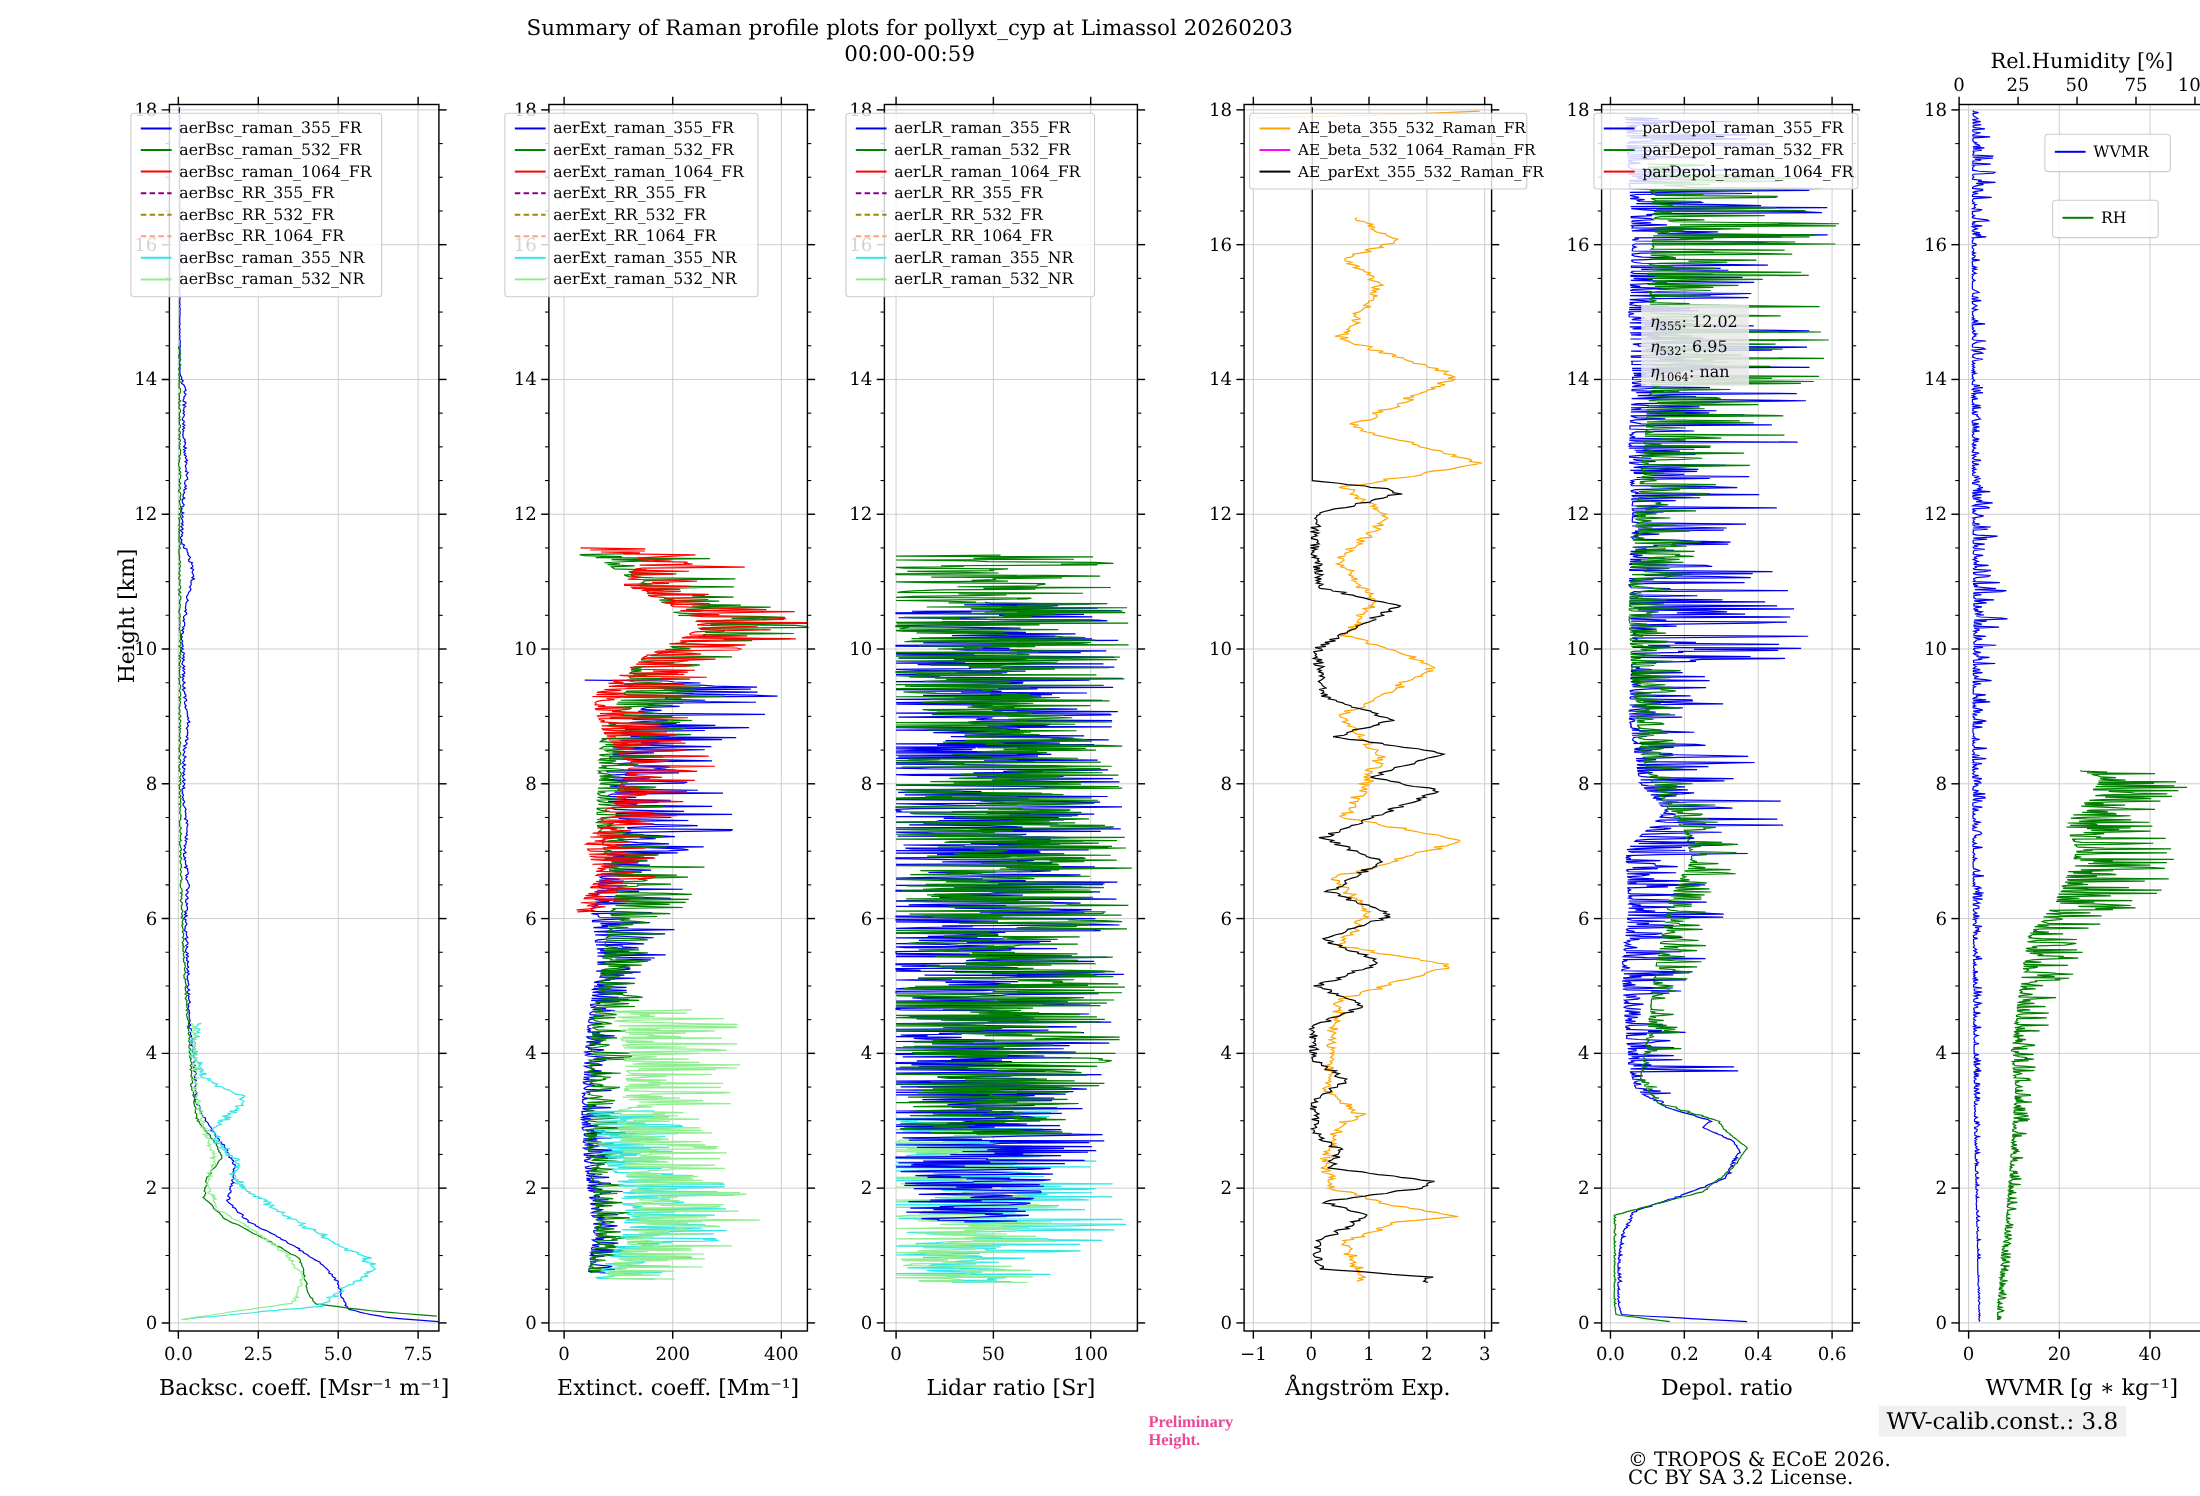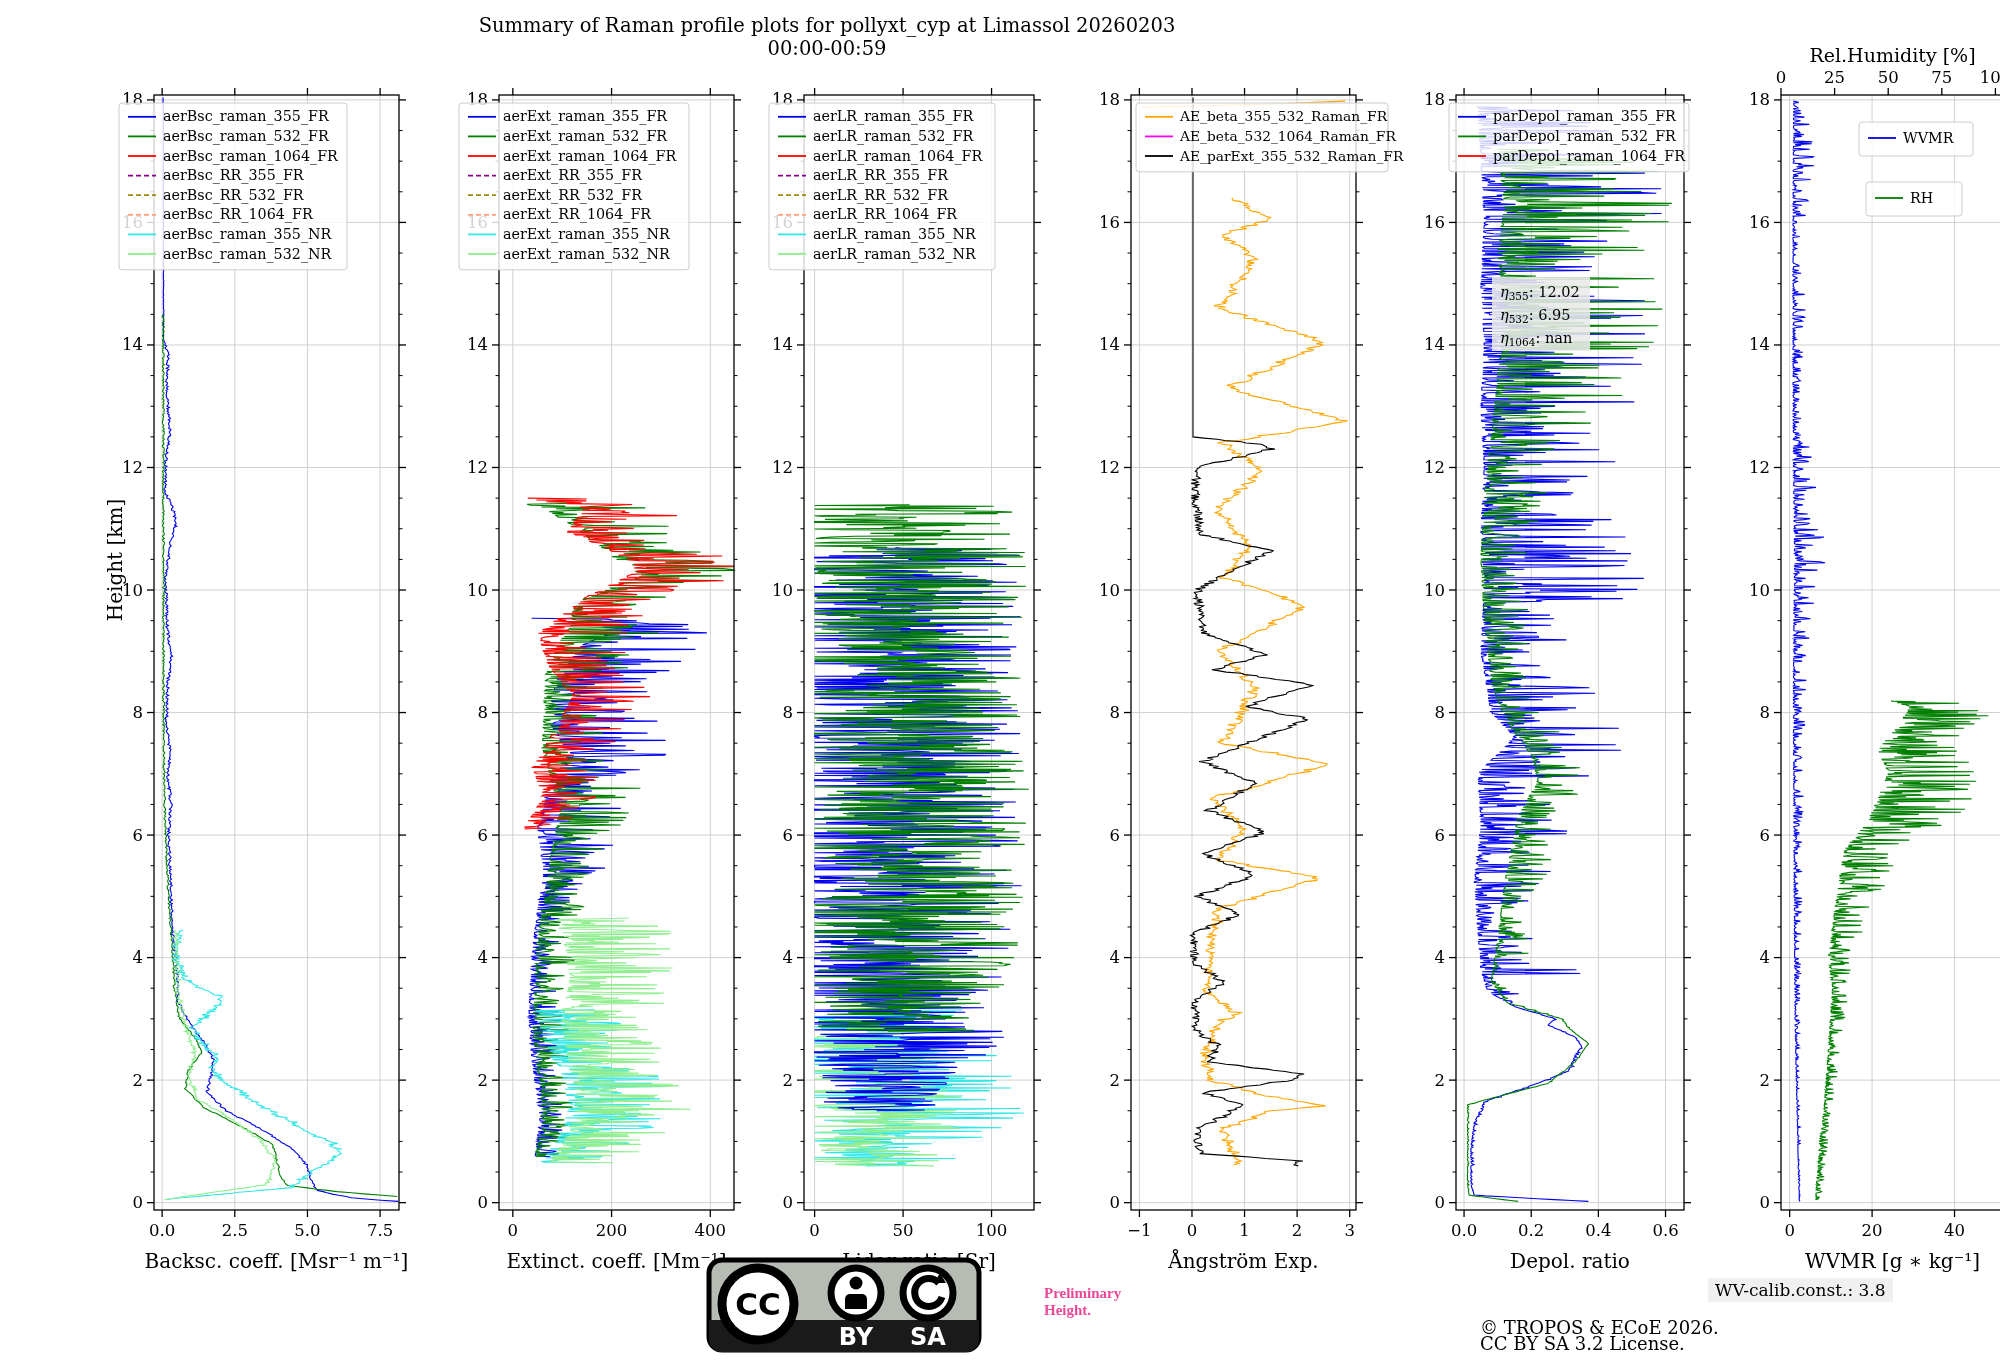--- a/index.html
+++ b/index.html
@@ -8,21 +8,21 @@
   .title{position:absolute;left:413px;top:14px;width:740px;text-align:center;
          font-size:19.5px;}
   #chart{position:absolute;left:0;top:0;}
   .refbox{position:absolute;left:152px;top:1288px;background:#f0f0f0;padding:2px 8px;
           font-size:15px;line-height:18px;}
   .prelim{position:absolute;left:1000px;top:1285px;color:#ec4899;font-weight:bold;
           font-size:15px;line-height:17px;font-family:Liberation Serif, serif;}
   .copyright{position:absolute;left:1436px;top:1320px;font-weight:normal;font-size:18px;
              line-height:15.5px;}
   .wvcalib{position:absolute;left:1664px;top:1278px;background:#f0f0f0;padding:2px 7px;
-           font-size:17px;}
+           font-size:21px;}
   .ccbadge{position:absolute;left:662px;top:1257px;}
 </style>
 </head>
 <body>
 
 <div class="page">
   <div class="title">Summary of Raman profile plots for pollyxt_cyp at Limassol 20260203 00:00-00:59</div>
 
   <svg id="chart" width="2000" height="1360">
       <text x="78" y="560" font-size="20" font-family="&quot;DejaVu Serif&quot;, serif" text-anchor="middle" transform="rotate(-90 78 560)">Height [km]</text>
@@ -817,36 +817,20 @@
         <text x="1859" y="142.5" font-size="14.3" font-family="&quot;DejaVu Serif&quot;, serif">WVMR</text>
       </g>
       <g>
         <rect x="1822" y="182" width="96" height="34" rx="3" fill="#ffffff" fill-opacity="0.82" stroke="#cccccc"></rect>
         <line x1="1831" x2="1859" y1="198" y2="198" stroke="#007F00" stroke-width="1.8" stroke-dasharray="none"></line>
         <text x="1866" y="202.5" font-size="14.3" font-family="&quot;DejaVu Serif&quot;, serif">RH</text>
       </g>
     </svg>
 
 
-  <div class="ccbadge">
-    <svg width="276" height="96" viewBox="0 0 276 96">
-      <rect x="3" y="3" width="270" height="90" rx="13" fill="#b6bbb4" stroke="#000" stroke-width="5"></rect>
-      <path d="M3 63 h270 v19 a13 13 0 0 1 -13 13 H16 a13 13 0 0 1 -13 -13 Z" fill="#1a1a1a"></path>
-      <circle cx="52" cy="47" r="36" fill="#fff" stroke="#000" stroke-width="9"></circle>
-      <text x="52" y="58" font-size="31" font-weight="bold" text-anchor="middle" font-family="DejaVu Sans, sans-serif">CC</text>
-      <circle cx="150" cy="36" r="25" fill="#fff" stroke="#000" stroke-width="7"></circle>
-      <circle cx="150" cy="26" r="6.5" fill="#000"></circle>
-      <path d="M139 52 v-10 a5 5 0 0 1 5 -5 h12 a5 5 0 0 1 5 5 v10 Z" fill="#000"></path>
-      <circle cx="222" cy="36" r="25" fill="#fff" stroke="#000" stroke-width="7"></circle>
-      <path d="M 233 26 A 14 14 0 1 0 236 40" fill="none" stroke="#000" stroke-width="7"></path>
-      <path d="M 228 26 h 12 l -6 -10 Z" fill="#000"></path>
-      <text x="150" y="88" font-size="24" font-weight="bold" text-anchor="middle" fill="#fff" font-family="DejaVu Sans, sans-serif">BY</text>
-      <text x="222" y="88" font-size="24" font-weight="bold" text-anchor="middle" fill="#fff" font-family="DejaVu Sans, sans-serif">SA</text>
-    </svg>
-  </div>
 
   <div class="prelim">
     <div>Preliminary</div>
     <div>Height.</div>
   </div>
 
   <div class="copyright">
     <div>© TROPOS &amp; ECoE 2026.</div>
     <div>CC BY SA 3.2 License.</div>
   </div>

